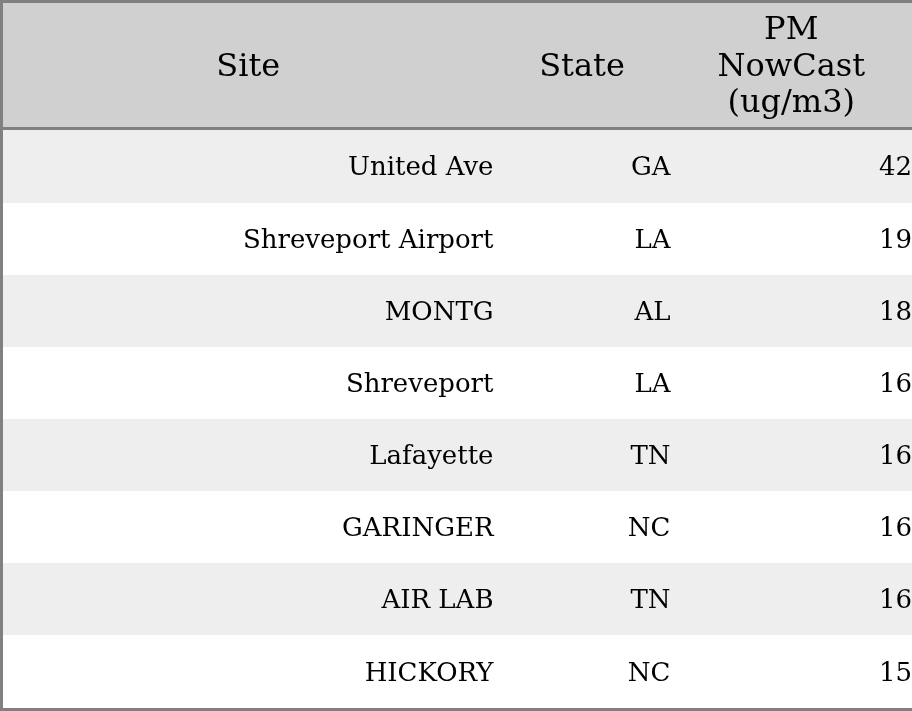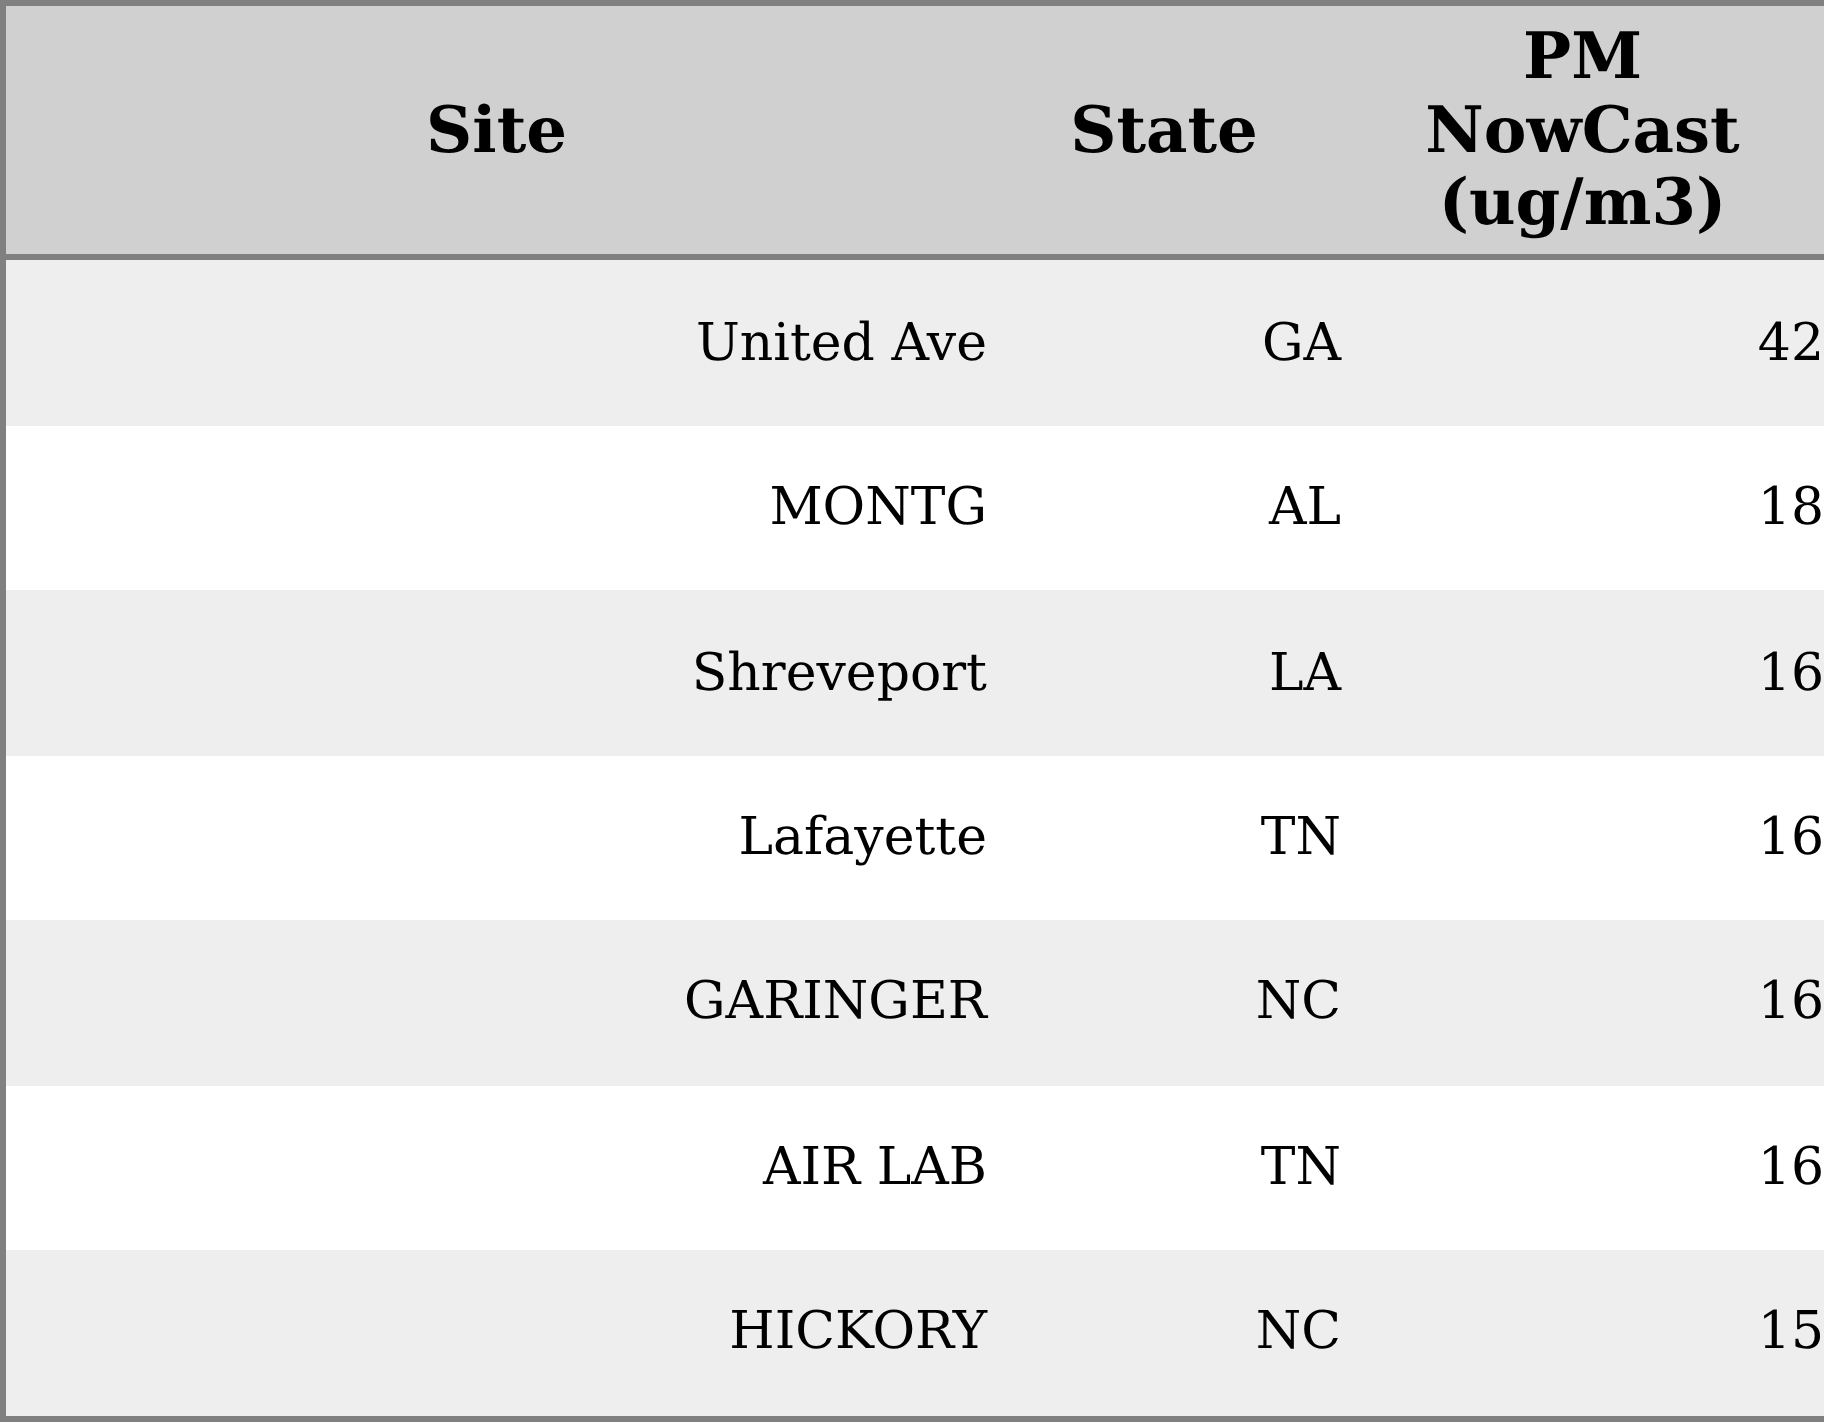--- a/index.html
+++ b/index.html
@@ -20,21 +20,21 @@
     box-sizing: border-box;
   }
   col.col-site  { width: 492px; }
   col.col-state { width: 177px; }
   col.col-pm    { width: 243px; }
   thead th {
     background: #d0d0d0;
     border-bottom: 3px solid #808080;
     height: 124px;
     font-size: 32px;
-    font-weight: bold;
+    font-weight: normal;
     line-height: 1.15;
     text-align: center;
     vertical-align: middle;
     white-space: pre-line;
     padding: 0;
   }
   tbody td {
     height: 57px;
     font-size: 26px;
     text-align: right;
@@ -62,20 +62,25 @@
 (ug/m3)</th>
     </tr>
   </thead>
   <tbody>
     <tr>
       <td>United Ave</td>
       <td>GA</td>
       <td>42</td>
     </tr>
     <tr>
+      <td>Shreveport Airport</td>
+      <td>LA</td>
+      <td>19</td>
+    </tr>
+    <tr>
       <td>MONTG</td>
       <td>AL</td>
       <td>18</td>
     </tr>
     <tr>
       <td>Shreveport</td>
       <td>LA</td>
       <td>16</td>
     </tr>
     <tr>

